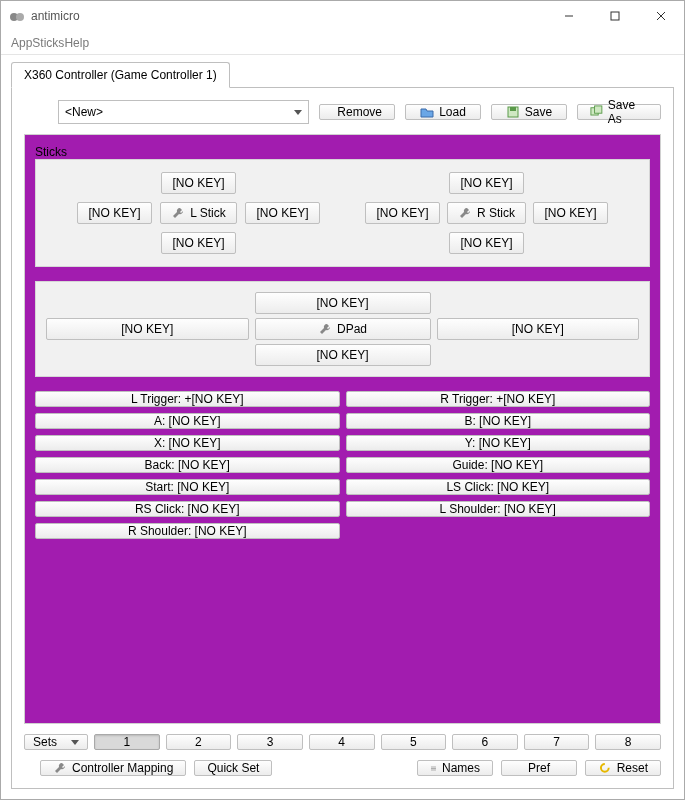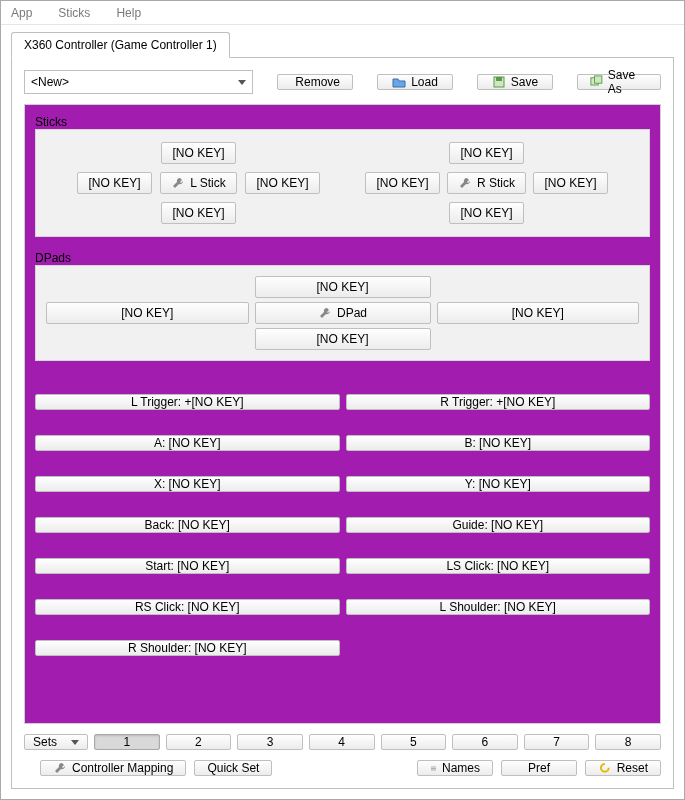--- a/index.html
+++ b/index.html
@@ -5,31 +5,31 @@
   * { box-sizing: border-box; font-family: "Segoe UI", Tahoma, sans-serif; font-size: 12px; }
   html, body { margin: 0; padding: 0; }
   body { background: #fff; }
   .window { width: 685px; height: 800px; border: 1px solid #aaa; background: #fff; display: flex; flex-direction: column; }
   .titlebar { height: 30px; display: flex; align-items: center; padding: 0 0 0 8px; }
   .titlebar .appicon { width: 16px; height: 16px; margin-right: 6px; }
   .titlebar .title { flex: 1; color: #555; }
   .winbtns { display: flex; height: 100%; }
   .winbtn { width: 46px; display: flex; align-items: center; justify-content: center; color: #333; }
   .winbtn svg { stroke: #333; }
-  .menubar { height: 24px; display: flex; align-items: center; padding: 0 10px; gap: 26px; color: #7a7a7a; border-bottom: 1px solid #e5e5e5; }
+  .menubar { height: 24px; display: flex; align-items: center; padding: 0 10px; gap: 0; color: #7a7a7a; border-bottom: 1px solid #e5e5e5; }
   .menubar .menuitem { text-decoration: underline dotted transparent; }
   .content { flex: 1; padding: 6px 10px 10px 10px; display: flex; flex-direction: column; }
   .tabrow { display: flex; }
   .tab { border: 1px solid #bfbfbf; border-bottom: 1px solid #fff; border-radius: 3px 3px 0 0; padding: 5px 12px; background: #fff; position: relative; top: 1px; }
   .panel { flex: 1; border: 1px solid #bfbfbf; padding: 12px; display: flex; flex-direction: column; gap: 10px; }
-  .toolbar { display: flex; gap: 24px; align-items: center; }
+  .toolbar { display: flex; gap: 10px; align-items: center; margin-left: 34px; }
   .combo { flex: 1; border: 1px solid #bfbfbf; height: 24px; display: flex; align-items: center; padding: 0 6px; background: #fff; justify-content: space-between; }
   .btn { border: 1px solid #bfbfbf; background: linear-gradient(#fefefe,#ececec); height: 16px; display: inline-flex; align-items: center; justify-content: center; gap: 5px; padding: 0 12px; border-radius: 2px; cursor: default; }
   .btn.small { height: 22px; padding: 0 10px; }
-  .btn.wide { width: 100%; margin-top: 19px; }
+  .btn.wide { width: 100%; }
   .sticks-area, .dpads-area { border: 1px solid #d6d6d6; background: #f1f1f1; padding: 10px; }
   .sticks-row { display: flex; gap: 40px; justify-content: center; }
   .stickblock { display: grid; grid-template-columns: 80px 80px 80px; grid-template-rows: 26px 26px 26px; gap: 4px; align-items: center; justify-items: center; }
   .dpads-area { display: flex; flex-direction: column; gap: 4px; align-items: stretch; }
   .dpad-row { display: flex; gap: 6px; }
   .dpad-center { width: 176px; margin: 0 auto; }
   .dpad-side { flex: 1; }
   .maingrid { display: grid; grid-template-columns: 1fr 1fr; gap: 6px; }
   .bottombar { display: flex; gap: 6px; align-items: flex-start; }
   .setbtn { flex: 1; }
@@ -39,20 +39,47 @@
   .ico { width: 14px; height: 14px; display: inline-block; }
   .caret { width: 0; height: 0; border-left: 4px solid transparent; border-right: 4px solid transparent; border-top: 5px solid #555; }
   .nokey { font-size: 11.5px; }
   .toolbtn { width: 76px; }
   .group-outer { border: 1px solid #d0d0d0; background: #a21caf; padding: 10px; display: flex; flex-direction: column; gap: 14px; flex: 1; }
 </style>
 </head>
 <body>
 
 <div class="window">
+  <div class="titlebar">
+    <span class="appicon">
+      <svg viewBox="0 0 16 16">
+          <circle cx="5" cy="9" r="4" fill="#888"></circle>
+          <circle cx="11" cy="9" r="4" fill="#aaa"></circle>
+        </svg>
+    </span>
+    <span class="title">antimicro</span>
+    <div class="winbtns">
+      <div class="winbtn">
+          <svg width="10" height="10">
+            <line x1="1" y1="5" x2="9" y2="5" stroke-width="1"></line>
+          </svg>
+        </div>
+      <div class="winbtn">
+          <svg width="10" height="10">
+            <rect x="1" y="1" width="8" height="8" fill="none" stroke-width="1"></rect>
+          </svg>
+        </div>
+      <div class="winbtn">
+          <svg width="10" height="10">
+            <line x1="1" y1="1" x2="9" y2="9" stroke-width="1"></line>
+            <line x1="9" y1="1" x2="1" y2="9" stroke-width="1"></line>
+          </svg>
+        </div>
+    </div>
+  </div>
 
   <div class="menubar">
     <span class="menuitem">App</span>
     <span class="menuitem">Sticks</span>
     <span class="menuitem">Help</span>
   </div>
 
   <div class="content">
     <div class="tabrow">
       <div class="tab"><span>X360 Controller (Game Controller 1)</span></div>
@@ -146,21 +173,20 @@
                 <div class="btn small nokey">
                     <span>[NO KEY]</span>
                   </div>
                 <span></span>
               </div>
             </div>
           </div>
         </div>
 
         <div>
-          <div class="glabel">DPads</div>
           <div class="dpads-area">
             <div class="btn small nokey dpad-center">
                 <span>[NO KEY]</span>
               </div>
             <div class="dpad-row">
               <div class="btn small nokey dpad-side">
                   <span>[NO KEY]</span>
                 </div>
               <div class="btn small dpad-center" style="flex:0 0 176px">
                 <span class="ico"><svg viewBox="0 0 14 14">

